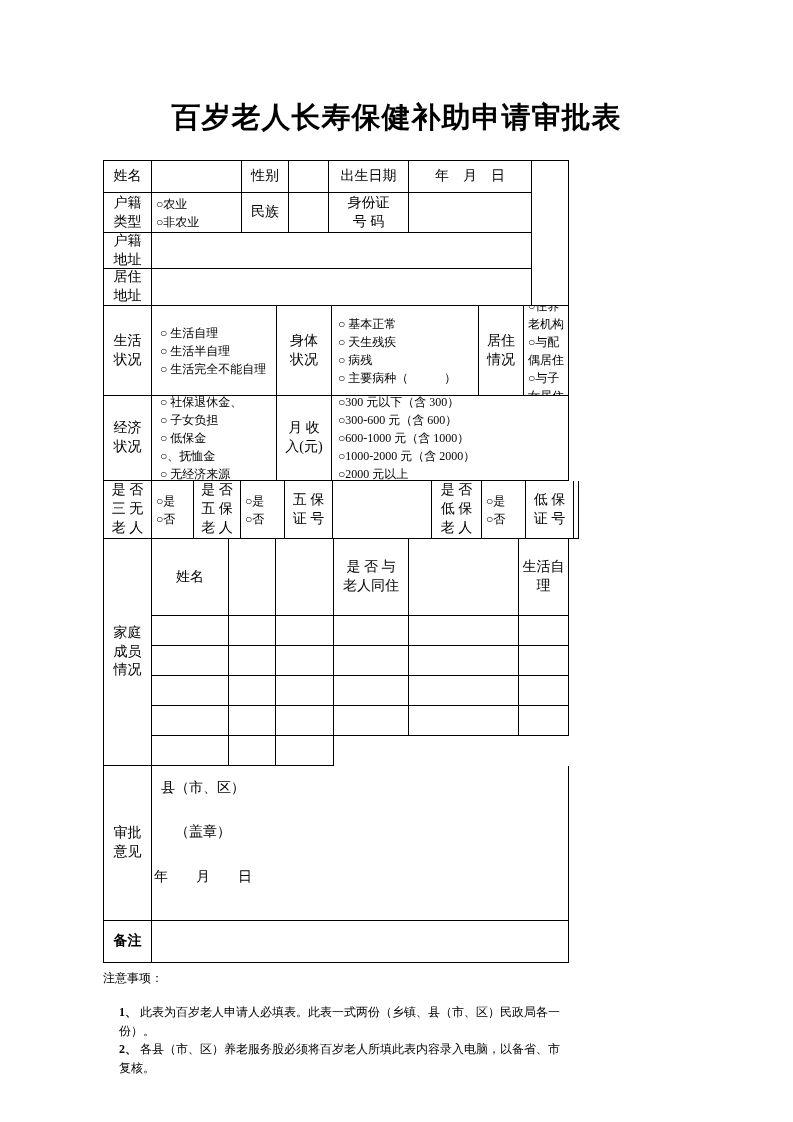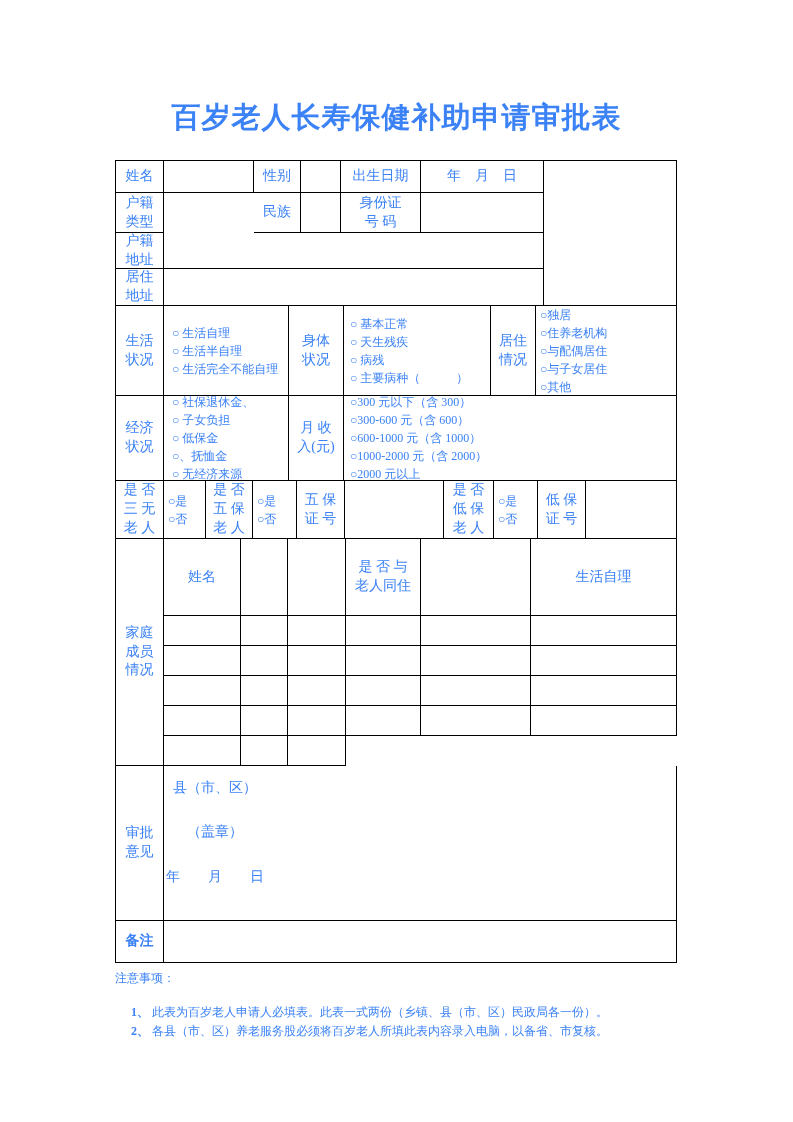--- a/index.html
+++ b/index.html
@@ -2,37 +2,37 @@
 <html><head>
 <meta charset="utf-8">
 <style>
   * { box-sizing: border-box; }
   html, body { margin: 0; padding: 0; background: #ffffff; }
   .page {
     position: relative;
     width: 793px;
     height: 1122px;
     background: #ffffff;
-    color: #3b82f6;
+    color: #000000;
     font-family: "Liberation Serif", serif;
     overflow: hidden;
   }
   .title {
     position: absolute;
     top: 98px;
     left: 0;
     width: 100%;
     margin: 0;
     text-align: center;
     font-size: 29px;
     font-weight: 700;
     letter-spacing: 1px;
     font-family: "Liberation Sans", sans-serif;
   }
-  .sheet { position: absolute; left: 115px; top: 160px; width: 562px; }
+  .sheet { position: absolute; left: 103px; top: 160px; width: 466px; }
   .form { border-top: 1px solid #000; border-left: 1px solid #000; }
   .sec { display: grid; }
   .cell {
     border-right: 1px solid #000;
     border-bottom: 1px solid #000;
     display: flex;
     align-items: center;
     justify-content: center;
     text-align: center;
     font-size: 14px;
@@ -76,20 +76,22 @@
       <div class="sec secA">
         <div class="cell" style="grid-area:1/1">姓名</div>
         <div class="cell" style="grid-area:1/2"></div>
         <div class="cell" style="grid-area:1/3">性别</div>
         <div class="cell" style="grid-area:1/4"></div>
         <div class="cell" style="grid-area:1/5">出生日期</div>
         <div class="cell" style="grid-area:1/6">年　月　日</div>
         <div class="cell" style="grid-area:1/7/5/8"></div>
         <div class="cell" style="grid-area:2/1">户籍
 类型</div>
+        <div class="cell opts" style="grid-area:2/2;padding-left:4px">○农业
+○非农业</div>
         <div class="cell" style="grid-area:2/3">民族</div>
         <div class="cell" style="grid-area:2/4"></div>
         <div class="cell" style="grid-area:2/5">身份证
 号 码</div>
         <div class="cell" style="grid-area:2/6"></div>
         <div class="cell" style="grid-area:3/1">户籍
 地址</div>
         <div class="cell" style="grid-area:3/2/4/7"></div>
         <div class="cell" style="grid-area:4/1">居住
 地址</div>

